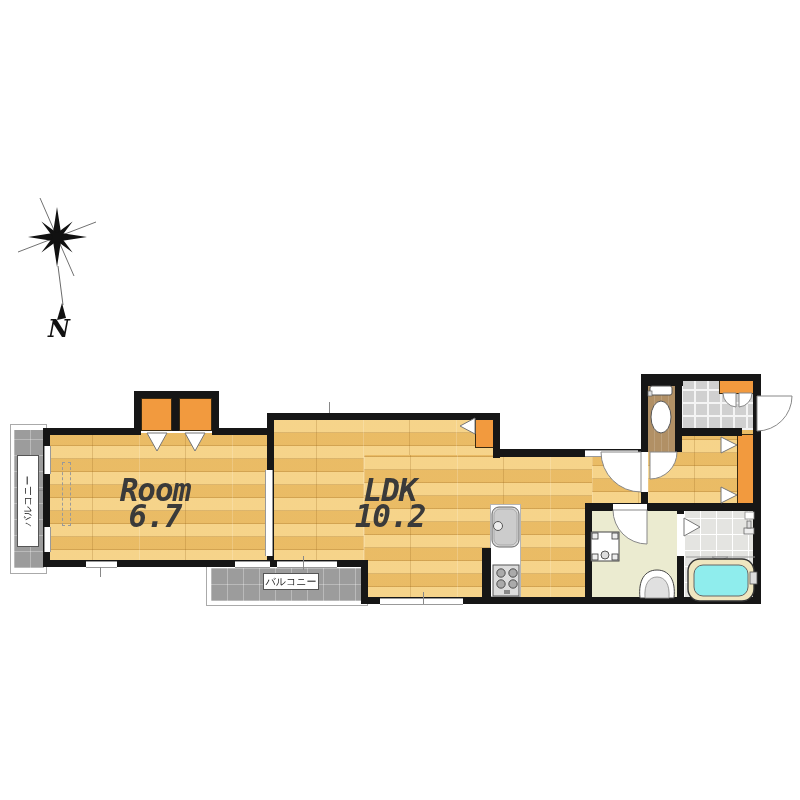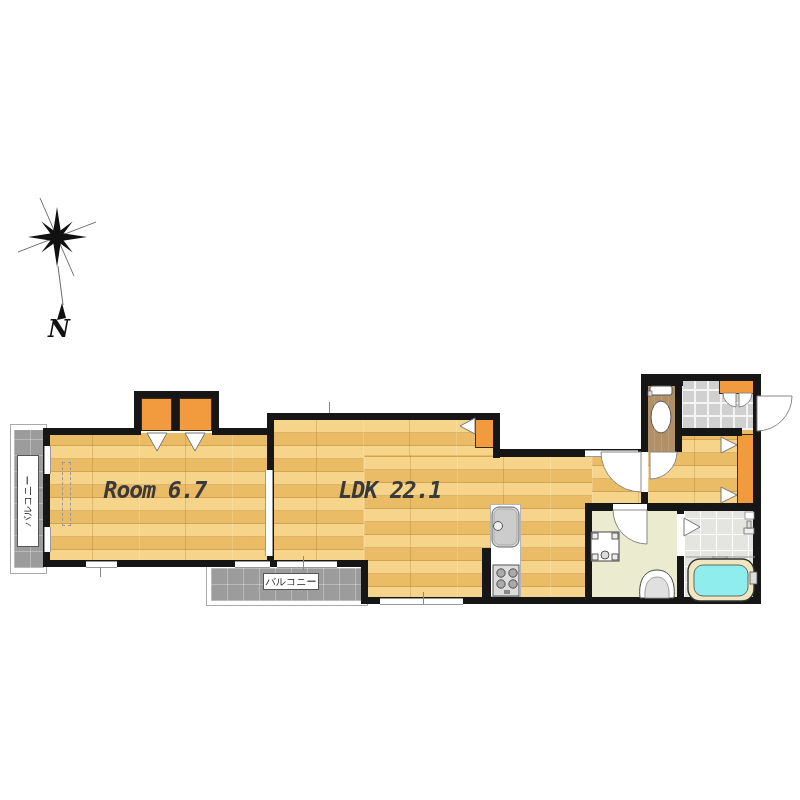--- a/index.html
+++ b/index.html
@@ -38,21 +38,21 @@
     background-image:repeating-linear-gradient(90deg, rgba(255,255,255,.14) 0 1px, rgba(0,0,0,0) 1px 7px);
   }
   .orange{background:#f29a3e;border:1px solid #3a2a10;box-sizing:border-box;}
   .wall{background:#161616;}
   .winV{background:#fff;border-left:1px solid #999;border-right:1px solid #999;}
   .winH{background:#fff;border-top:1px solid #999;border-bottom:1px solid #999;}
   .gapW{background:#fff;}
   .tick{background:#888;}
   .frame{background:#fff;border:1px solid #aaa;box-sizing:border-box;}
   .roomlbl{color:#3a3a3a;font-family:"DejaVu Sans Mono","Liberation Mono",monospace;
-           font-style:italic;font-weight:bold;font-size:23px;letter-spacing:-1px;
+           font-style:italic;font-weight:bold;font-size:31px;letter-spacing:-1px;
            text-align:center;line-height:26px;}
   .ballbl{background:#fff;border:1px solid #555;color:#222;font-size:10px;line-height:15px;
           text-align:center;box-sizing:border-box;}
   .vrot{transform:rotate(-90deg);transform-origin:center;}
   .nlbl{color:#111;font-family:"DejaVu Serif","Liberation Serif",serif;font-style:italic;
         font-weight:bold;font-size:24px;}
   .dash{border:1px dashed #999;box-sizing:border-box;}
   .counter{background:#fff;border:1px solid #b5b5b5;box-sizing:border-box;}
   svg.ovl{position:absolute;left:0;top:0;}
 </style>
@@ -202,18 +202,18 @@
       <line x1="18" y1="252" x2="96" y2="222" stroke="#333" stroke-width="0.7"></line>
       <line x1="40" y1="198" x2="74" y2="276" stroke="#333" stroke-width="0.7"></line>
       <polygon points="57,207 61,233 87,237 61,241 57,267 53,241 28,237 53,233" fill="#111"></polygon>
       <polygon points="72.6,221.4 61,237 72.6,252.6 57,241 41.4,252.6 53,237 41.4,221.4 57,233" fill="#111"></polygon>
       <path d="M58,266 L63,305" stroke="#444" stroke-width="0.8" fill="none"></path>
       <polygon points="62,303 57,320 66,318" fill="#111"></polygon>
     </g>
   </svg>
 
   <div class="abs roomlbl" style="left:100px;top:477px;width:110px;height:26px">Room 6.7</div>
-  <div class="abs roomlbl" style="left:335px;top:477px;width:110px;height:26px">LDK 22.1</div>
+  <div class="abs roomlbl" style="left:335px;top:477px;width:110px;height:26px">LDK 10.2</div>
   <div class="abs ballbl" style="left:263px;top:573px;width:56px;height:17px">バルコニー</div>
   <div class="abs ballbl vrot" style="left:-18px;top:490px;width:92px;height:22px;line-height:20px">バルコニー</div>
   <div class="abs nlbl" style="left:48px;top:314px">N</div>
 
 </div>
 
 </body></html>

